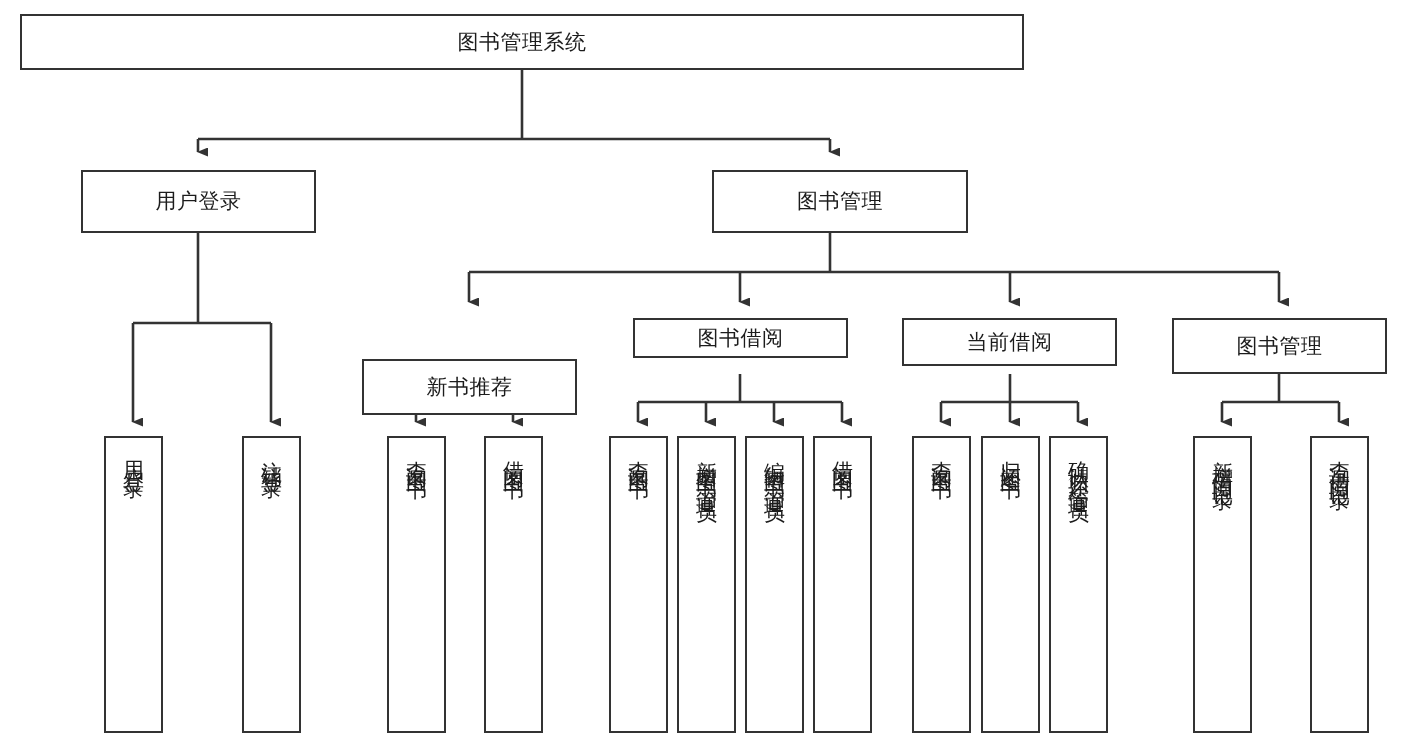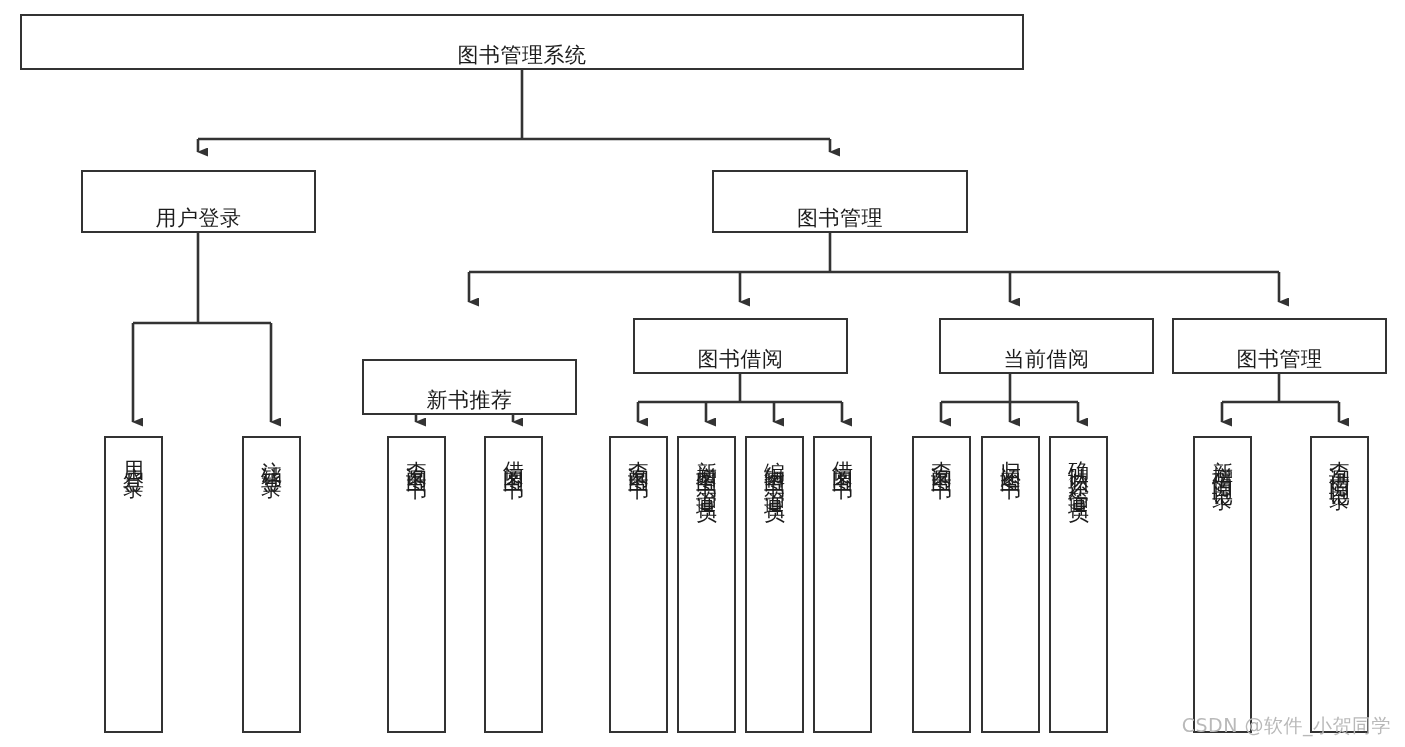--- a/index.html
+++ b/index.html
@@ -28,21 +28,21 @@
     width: 1405px;
     height: 747px;
     display: block;
   }
   .node-box {
     position: absolute;
     box-sizing: border-box;
     background: #ffffff;
     border: 2px solid #333333;
     display: flex;
-    align-items: flex-end;
+    align-items: center;
     justify-content: center;
   }
   .node-label-h {
     font-size: 21px;
     color: #1c1c1c;
     line-height: 1.25;
     letter-spacing: 0.5px;
     text-align: center;
     white-space: nowrap;
   }
@@ -139,25 +139,25 @@
   </div>
 
   <div class="node-box" style="left:712px; top:170px; width:256px; height:63px;">
     <span class="node-label-h">图书管理</span>
   </div>
 
   <div class="node-box" style="left:362px; top:318px; width:215px; height:56px;margin-top:41px;">
     <span class="node-label-h">新书推荐</span>
   </div>
 
-  <div class="node-box" style="left:633px; top:318px; width:215px; height:56px;">
+  <div class="node-box" style="left:633px; top:318px; width:215px; height:40px;">
     <span class="node-label-h">图书借阅</span>
   </div>
 
-  <div class="node-box" style="left:902px; top:318px; width:215px; height:56px;margin-left:37px;">
+  <div class="node-box" style="left:902px; top:318px; width:215px; height:48px;">
     <span class="node-label-h">当前借阅</span>
   </div>
 
   <div class="node-box" style="left:1172px; top:318px; width:215px; height:56px;">
     <span class="node-label-h">图书管理</span>
   </div>
 
   <div class="node-box vertical" style="left:104px; top:436px; width:59px; height:297px;">
     <span class="node-label-v">用户登录</span>
   </div>
@@ -203,15 +203,14 @@
   </div>
 
   <div class="node-box vertical" style="left:1193px; top:436px; width:59px; height:297px;">
     <span class="node-label-v">新增借阅记录</span>
   </div>
 
   <div class="node-box vertical" style="left:1310px; top:436px; width:59px; height:297px;">
     <span class="node-label-v">查询借阅记录</span>
   </div>
 
-  <div class="watermark">CSDN @软件_小贺同学</div>
 
 </div>
 
 </body></html>

